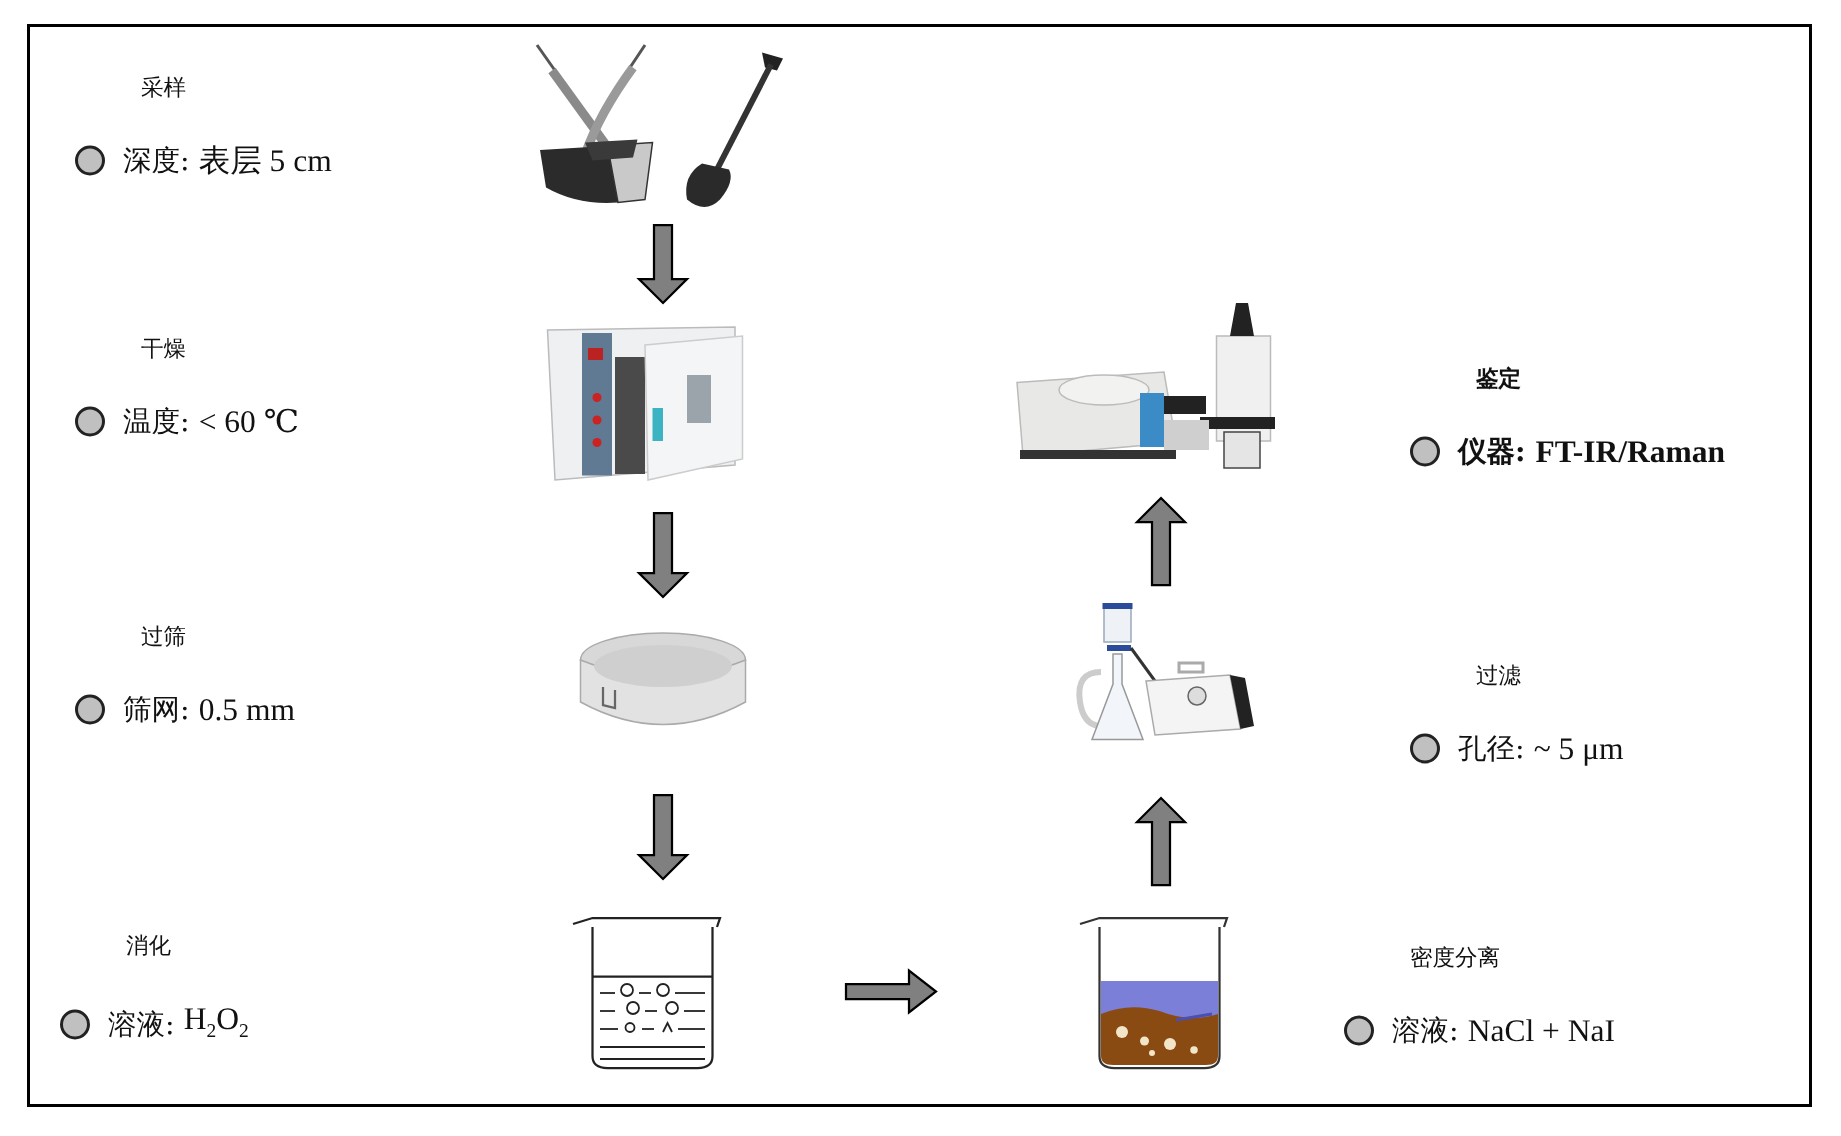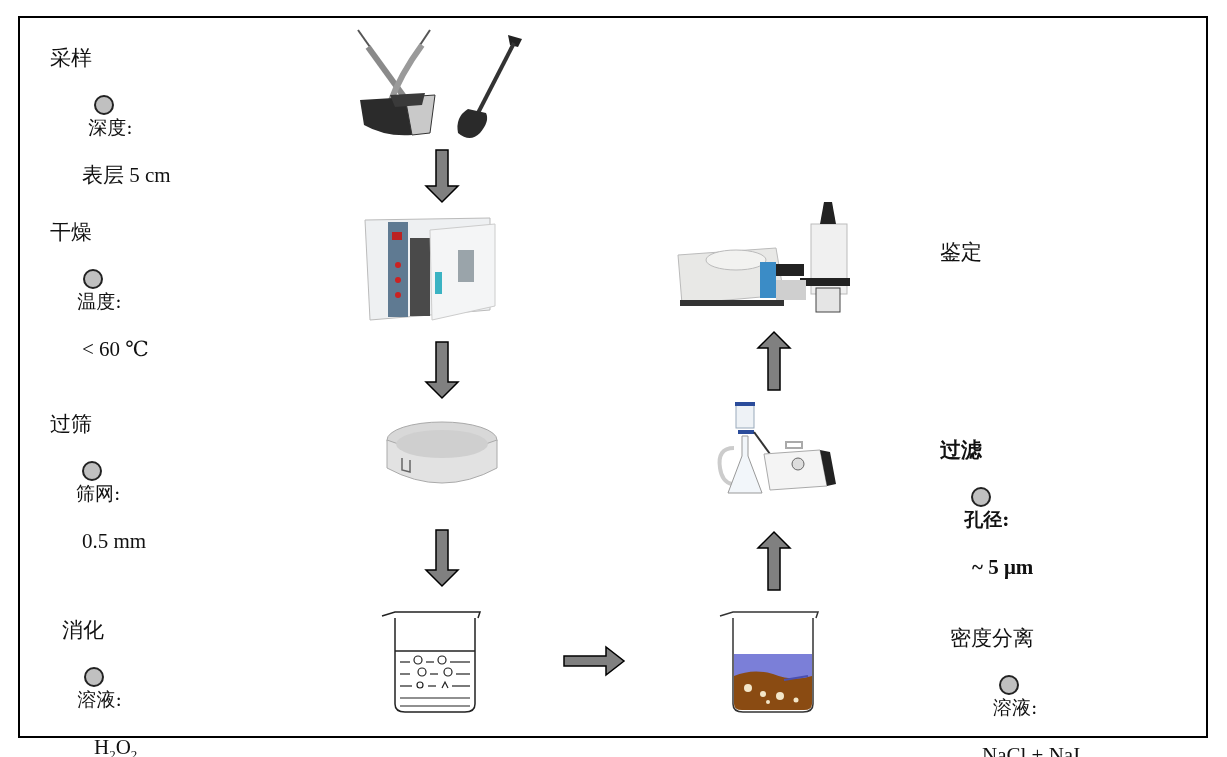--- a/index.html
+++ b/index.html
@@ -1,23 +1,23 @@
 <!DOCTYPE html>
 <html><head>
 <meta charset="utf-8">
 <style>
   html,body{margin:0;padding:0;background:#fff;}
   body{width:1227px;height:757px;position:relative;overflow:hidden;font-family:"DejaVu Serif","Liberation Serif",serif;color:#111;}
   .frame{position:absolute;left:18px;top:16px;width:1190px;height:722px;border:2px solid #000;box-sizing:border-box;}
   .step{position:absolute;}
-  .step-title{font-size:21px;line-height:24px;white-space:nowrap;}
-  .step-param{font-size:19px;line-height:24px;white-space:nowrap;margin-top:25px;display:flex;align-items:center;flex-direction:column;}
+  .step-title{font-size:15px;line-height:24px;white-space:nowrap;margin-left:44px;}
+  .step-param{font-size:19px;line-height:24px;white-space:nowrap;margin-top:25px;display:flex;align-items:center;}
   .bullet{display:inline-block;width:20px;height:20px;border-radius:50%;background:#c0c0c0;border:2px solid #222;box-sizing:border-box;margin-right:12px;}
   .pt-label{margin-right:0;}
-  .pt-value{font-family:"Liberation Serif","DejaVu Serif",serif;font-size:21px;margin-left:32px;}
+  .pt-value{font-family:"Liberation Serif","DejaVu Serif",serif;font-size:21px;}
   sub{font-size:13px;}
   .illus{position:absolute;}
   .arrow{position:absolute;}
 </style>
 </head>
 <body>
 
 <div class="frame"></div>
 
 <div class="step" style="left:50px;top:46px;">
@@ -37,41 +37,45 @@
 </div>
 
 <div class="step" style="left:50px;top:412px;">
   <div class="step-title">过筛</div>
   <div class="step-param">
     <span class="bullet"></span>
     <span class="pt-label">筛网:</span>&nbsp;<span class="pt-value">0.5 mm</span>
   </div>
 </div>
 
-<div class="step" style="left:62px;top:618px;">
+<div class="step" style="left:40px;top:618px;">
   <div class="step-title">消化</div>
   <div class="step-param">
     <span class="bullet"></span>
     <span class="pt-label">溶液:</span>&nbsp;<span class="pt-value"><span>H</span><sub>2</sub><span>O</span><sub>2</sub></span>
   </div>
 </div>
 
-<div class="step" style="left:940px;top:240px;">
+<div class="step" style="left:940px;top:240px;font-weight:bold;">
   <div class="step-title">鉴定</div>
-</div>
-
-<div class="step" style="left:940px;top:438px;font-weight:bold;">
+  <div class="step-param">
+    <span class="bullet"></span>
+    <span class="pt-label">仪器:</span>&nbsp;<span class="pt-value">FT-IR/Raman</span>
+  </div>
+</div>
+
+<div class="step" style="left:940px;top:438px;">
   <div class="step-title">过滤</div>
   <div class="step-param">
     <span class="bullet"></span>
     <span class="pt-label">孔径:</span>&nbsp;<span class="pt-value">~ 5 μm</span>
   </div>
 </div>
 
-<div class="step" style="left:950px;top:626px;">
+<div class="step" style="left:896px;top:626px;">
   <div class="step-title">密度分离</div>
   <div class="step-param">
     <span class="bullet"></span>
     <span class="pt-label">溶液:</span>&nbsp;<span class="pt-value">NaCl + NaI</span>
   </div>
 </div>
 
 <svg class="illus" style="left:350px;top:25px;" width="180" height="120" viewBox="0 0 180 120">
   <g>
     <line x1="8" y1="5" x2="20" y2="22" stroke="#555" stroke-width="2"></line>

